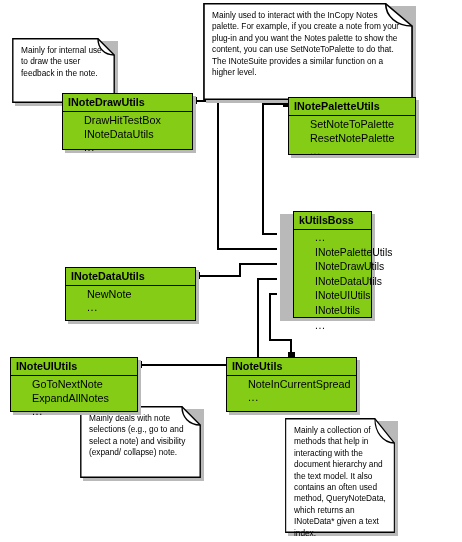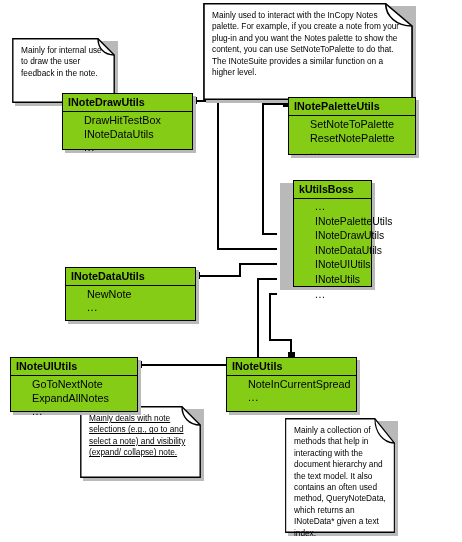--- a/index.html
+++ b/index.html
@@ -144,21 +144,21 @@
   <div class="note" style="left:203px; top:3px; width:210px; height:97px;">
     <div class="note-shadow"></div>
     <svg class="note-svg" viewBox="0 0 177 97" preserveAspectRatio="none">
       <path d="M0.8,0.8 L154,0.8 L176.2,23 L176.2,96.2 L0.8,96.2 Z" fill="#ffffff" stroke="#000000" stroke-width="1.4"></path>
       <path d="M154,0.8 C154,13 163,23 176.2,23" fill="none" stroke="#000000" stroke-width="1.4"></path>
     </svg>
     <div class="note-text">Mainly used to interact with the InCopy Notes palette. For example, if you create a note from your plug-in and you want the Notes palette to show the content, you can use SetNoteToPalette to do that. The INoteSuite provides a similar function on a higher level.</div>
   </div>
 
 
-  <div class="note" style="left:80px; top:406px; width:121px; height:72px;text-decoration:underline;">
+  <div class="note" style="left:80px; top:406px; width:121px; height:72px;">
     <div class="note-shadow"></div>
     <svg class="note-svg" viewBox="0 0 121 72" preserveAspectRatio="none">
       <path d="M0.8,0.8 L102,0.8 L120.2,19 L120.2,71.2 L0.8,71.2 Z" fill="#ffffff" stroke="#000000" stroke-width="1.4"></path>
       <path d="M102,0.8 C102,11 109,19 120.2,19" fill="none" stroke="#000000" stroke-width="1.4"></path>
     </svg>
     <div class="note-text">Mainly deals with note selections (e.g., go to and select a note) and visibility (expand/ collapse) note.</div>
   </div>
 
   <div class="note" style="left:285px; top:418px; width:110px; height:115px;">
     <div class="note-shadow"></div>
@@ -186,21 +186,21 @@
     <div class="cls-body">
       <div class="cls-title">INotePaletteUtils</div>
       <div class="cls-members">
         <div class="cls-member">SetNoteToPalette</div>
         <div class="cls-member">ResetNotePalette</div>
         <div class="cls-member dots">...</div>
       </div>
     </div>
   </div>
 
-  <div class="cls boss" style="left:277px; top:180px; width:95px; height:107px;padding-left:16px;">
+  <div class="cls boss" style="left:277px; top:211px; width:95px; height:107px;padding-left:16px;">
     <div class="cls-shadow"></div>
     <div class="cls-body">
       <div class="cls-title">kUtilsBoss</div>
       <div class="cls-members">
         <div class="cls-member dots">...</div>
         <div class="cls-member">INotePaletteUtils</div>
         <div class="cls-member">INoteDrawUtils</div>
         <div class="cls-member">INoteDataUtils</div>
         <div class="cls-member">INoteUIUtils</div>
         <div class="cls-member">INoteUtils</div>

